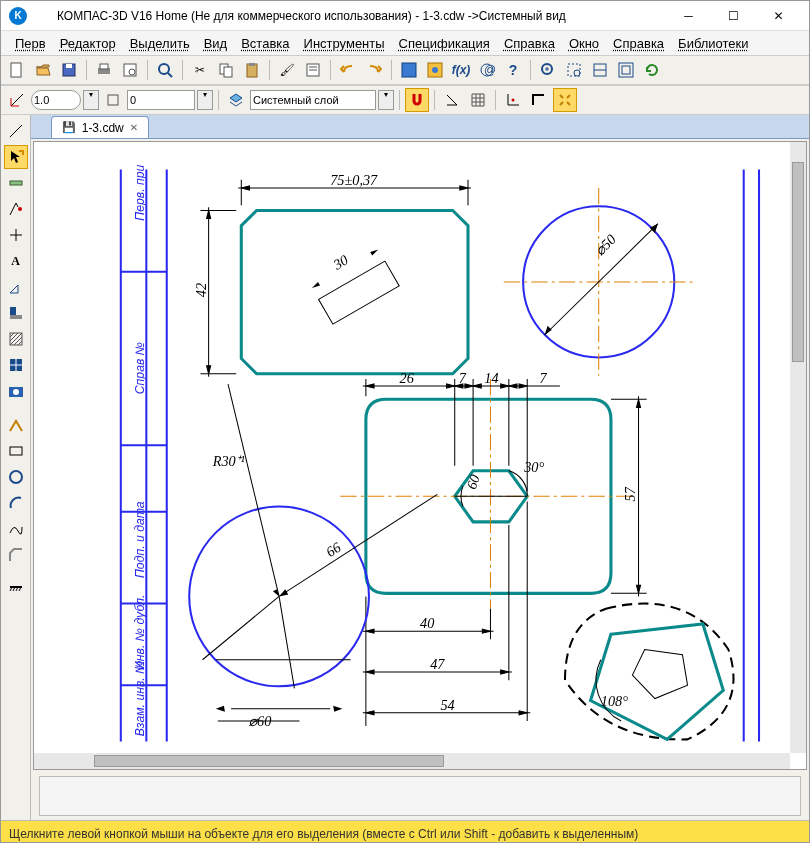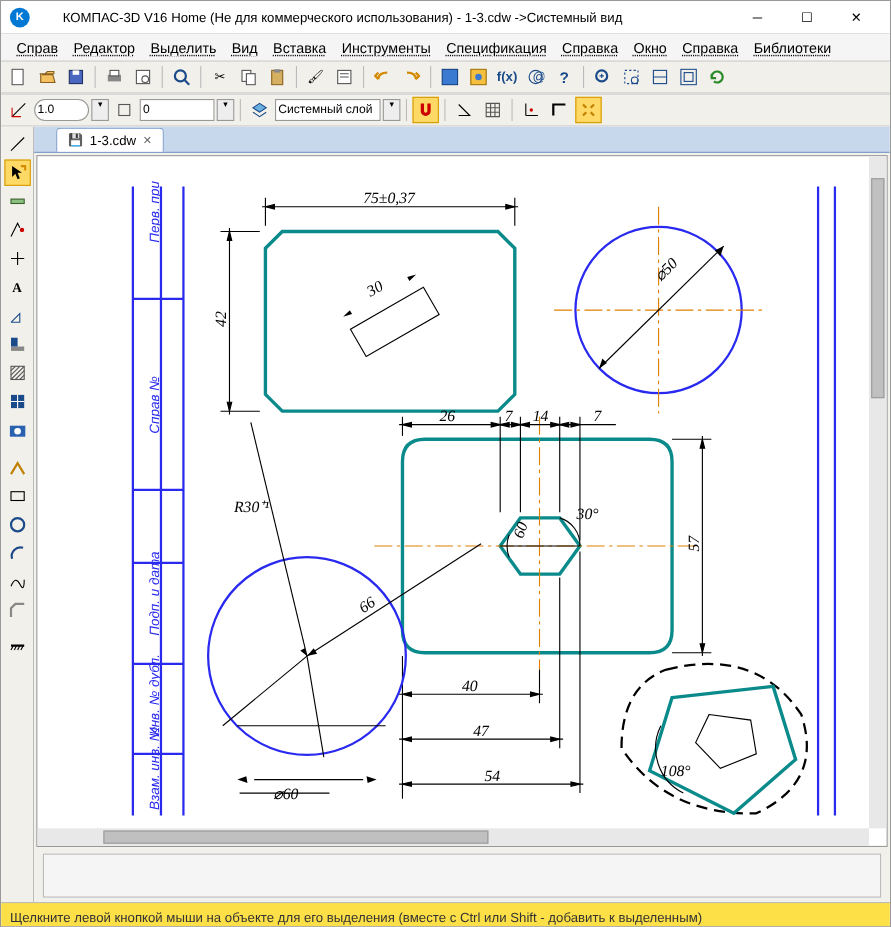--- a/index.html
+++ b/index.html
@@ -10,21 +10,21 @@
 .win-controls { display: flex; }
 .win-controls .btn { width: 45px; height: 28px; display: flex; align-items: center; justify-content: center; cursor: pointer; }
 .menubar { height: 24px; display: flex; align-items: center; padding: 2px 8px; gap: 2px; background: #f5f5f5; }
 .menubar .item { padding: 2px 6px; cursor: pointer; font-size: 13px; text-decoration: underline; text-decoration-style: dotted; text-underline-offset: 2px; }
 .toolbar { height: 30px; display: flex; align-items: center; padding: 2px 4px; gap: 2px; background: #f2f0ea; border-top: 1px solid #ccc; border-bottom: 1px solid #ccc; }
 .toolbar .tb-btn { width: 24px; height: 24px; display: flex; align-items: center; justify-content: center; cursor: pointer; border: 1px solid transparent; }
 .toolbar .sep { width: 1px; height: 20px; background: #bbb; margin: 0 3px; }
 .toolbar .combo { height: 20px; border: 1px solid #999; background: #fff; padding: 0 2px; font-size: 11px; }
 .toolbar .combo.w50 { width: 50px; border-radius: 10px; }
 .toolbar .combo.w70 { width: 68px; }
-.toolbar .combo.w110 { width: 96px; }
+.toolbar .combo.w110 { width: 126px; }
 .toolbar .spinner-btn { width: 16px; height: 20px; border: 1px solid #999; background: #eee; font-size: 8px; line-height: 8px; text-align: center; }
 .toolbar .active { background: #ffd966; border: 1px solid #d49a00; }
 .main { flex: 1; display: flex; overflow: hidden; }
 .sidebar { width: 30px; background: #f2f0ea; border-right: 1px solid #bbb; display: flex; flex-direction: column; padding-top: 4px; gap: 2px; align-items: center; }
 .sidebar .tb-btn { width: 24px; height: 24px; display: flex; align-items: center; justify-content: center; cursor: pointer; border: 1px solid transparent; }
 .sidebar .tb-btn.active { background: #ffd966; border: 1px solid #d49a00; }
 .content { flex: 1; display: flex; flex-direction: column; background: #f2f0ea; }
 .tabs { height: 24px; display: flex; align-items: flex-end; padding-left: 20px; border-bottom: 1px solid #7a9ac8; background: #c8d8ec; }
 .tab { height: 22px; padding: 2px 10px; background: #fff; border: 1px solid #7a9ac8; border-bottom: none; border-radius: 4px 4px 0 0; display: flex; align-items: center; gap: 6px; font-size: 12px; }
 .tab .close { font-size: 10px; cursor: pointer; color: #666; }
@@ -47,21 +47,21 @@
   <div class="app-icon">K</div>
   <div class="title">КОМПАС-3D V16 Home  (Не для коммерческого использования) - 1-3.cdw -&gt;Системный вид</div>
   <div class="win-controls">
     <div class="btn">─</div>
     <div class="btn">☐</div>
     <div class="btn">✕</div>
   </div>
 </div>
 
 <div class="menubar">
-  <div class="item">Справ</div>
+  <div class="item">Перв</div>
   <div class="item">Редактор</div>
   <div class="item">Выделить</div>
   <div class="item">Вид</div>
   <div class="item">Вставка</div>
   <div class="item">Инструменты</div>
   <div class="item">Спецификация</div>
   <div class="item">Справка</div>
   <div class="item">Окно</div>
   <div class="item">Справка</div>
   <div class="item">Библиотеки</div>
@@ -143,21 +143,21 @@
       <svg width="16" height="16">
         <rect x="1" y="1" width="14" height="14" fill="#3a7ad0" stroke="#104080"></rect>
       </svg>
     </div>
   <div class="tb-btn">
       <svg width="16" height="16">
         <rect x="1" y="1" width="14" height="14" fill="#f5c040" stroke="#a07000"></rect>
         <circle cx="8" cy="8" r="3" fill="#3a7ad0"></circle>
       </svg>
     </div>
-  <div class="tb-btn" style="color:#1a4a8a;font-weight:bold;">f(x)</div>
+  <div class="tb-btn" style="color:#1a4a8a;font-weight:bold;font-style:italic">f(x)</div>
   <div class="tb-btn">
       <svg width="16" height="16">
         <circle cx="8" cy="8" r="6" fill="none" stroke="#1a4a8a"></circle>
         <text x="5" y="12" font-size="10" fill="#1a4a8a">@</text>
       </svg>
     </div>
   <div class="tb-btn" style="color:#1a4a8a;font-weight:bold;font-size:14px">?</div>
   <div class="sep"></div>
   <div class="tb-btn">
       <svg width="16" height="16">

